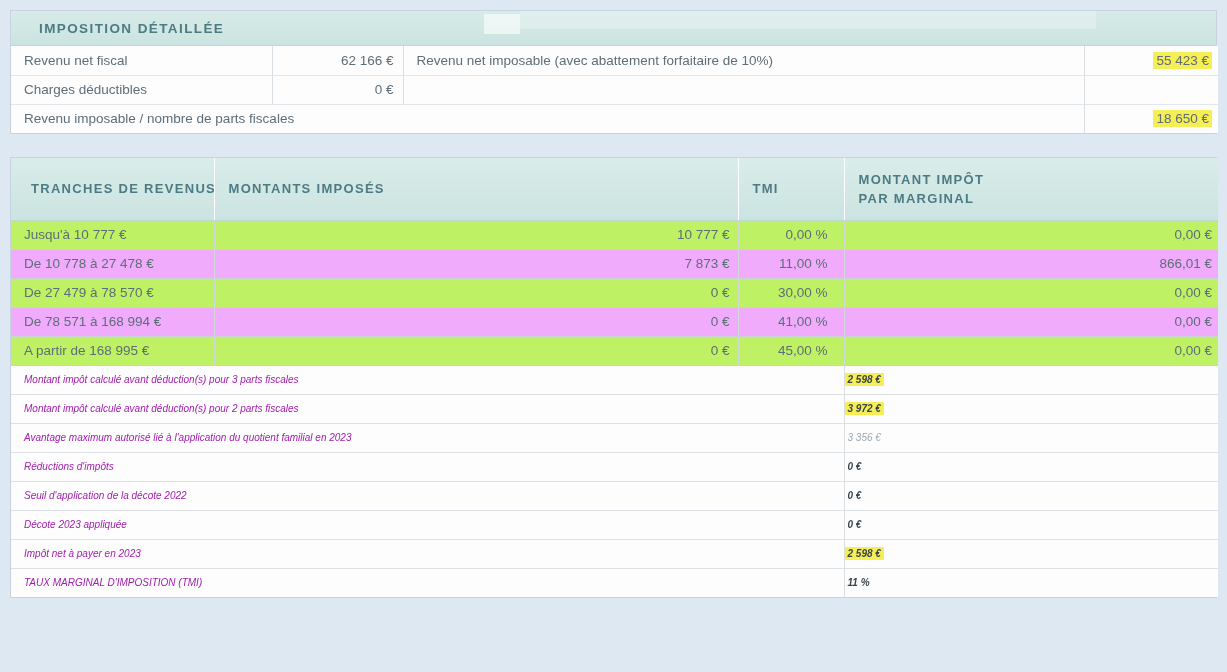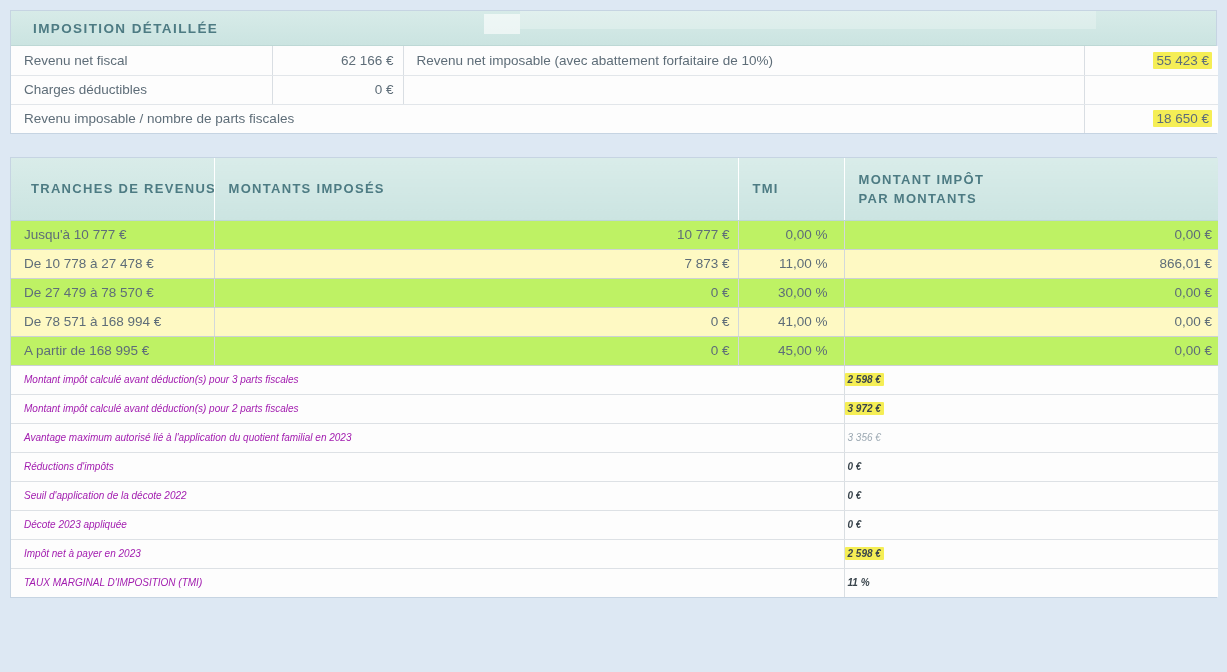--- a/index.html
+++ b/index.html
@@ -20,21 +20,21 @@
   
   .bar {
     position:relative;
     height:35px;
     background:linear-gradient(180deg,#d7ebe8 0%,#cbe4e1 100%);
     border-bottom:1px solid #bdd8d5;
     display:flex; align-items:center;
     overflow:hidden;
   }
   .bar-title {
-    padding-left:22px;
+    padding-left:28px;
     font-size:13.5px; font-weight:bold;
     letter-spacing:1.4px;
     color:#4d7b83;
     text-align:center;
   }
   .sheen { position:absolute; pointer-events:none; }
   .sheen-a { left:473px; top:3px; width:36px; height:20px; background:rgba(255,255,255,.60); }
   .sheen-b { left:509px; top:0;  width:576px; height:18px; background:rgba(255,255,255,.25); }
 
   table { border-collapse:collapse; table-layout:fixed; width:100%; font-size:13.5px; }
@@ -66,21 +66,21 @@
   }
   .t2 th:first-child { padding-left:20px; }
   .t2 th + th { border-left:1px solid rgba(255,255,255,.75); }
   .t2 th .hline { display:block; line-height:19px; }
 
   
   .t2 td {
     height:29px;
     border-bottom:1px solid #d6dadd;
     color:#5e6d78;
-    background:#fef9c3;
+    background:#f0abfc;
   }
   .t2 tr.stripe td { background:#bef264; }
   .t2 tr.brk td { border-bottom:1px solid #ccd1d5; }
   .t2 td.c1 { padding-left:13px; border-right:1px solid #d3d8db; }
   .t2 td.c2 { text-align:right; padding-right:8px; border-right:1px solid #d3d8db; }
   .t2 td.c3 { text-align:right; padding-right:16px; border-right:1px solid #d3d8db; }
   .t2 td.c4 { text-align:right; padding-right:6px; }
 
   
   .t2 tr.sum td { background:#fdfdfd; border-bottom:1px solid #dde1e5; }
@@ -149,21 +149,21 @@
         <col style="width:106px">
         <col style="width:374px">
     </colgroup>
     <thead>
       <tr>
         <th>TRANCHES DE REVENUS</th>
         <th>MONTANTS IMPOSÉS</th>
         <th>TMI</th>
         <th>
           <span class="hline">MONTANT IMPÔT</span>
-          <span class="hline">PAR MONTANTS</span>
+          <span class="hline">PAR MARGINAL</span>
         </th>
       </tr>
     </thead>
     <tbody>
       <tr class="brk stripe">
         <td class="c1">Jusqu'à 10 777 €</td>
         <td class="c2">10 777 €</td>
         <td class="c3">0,00 %</td>
         <td class="c4">0,00 €</td>
       </tr>

